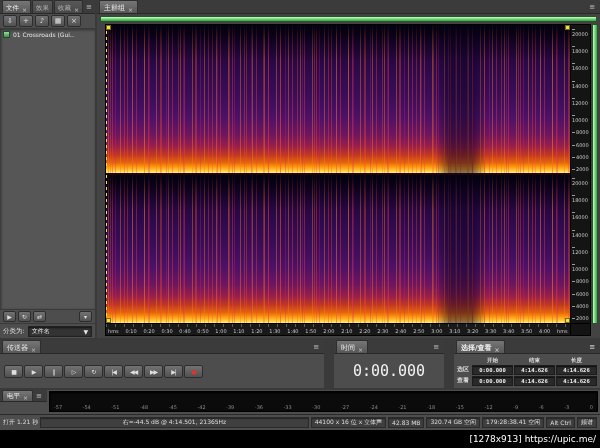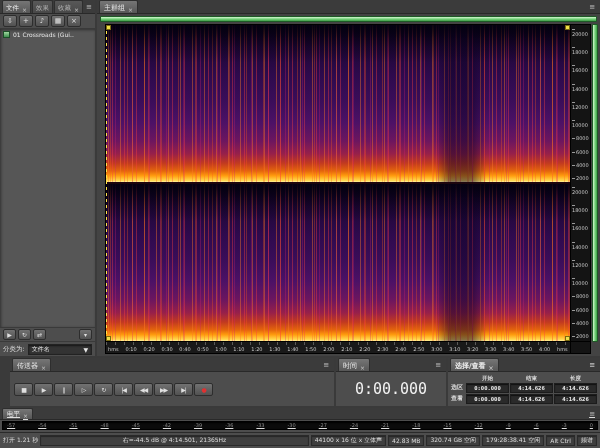--- a/index.html
+++ b/index.html
@@ -53,42 +53,42 @@
 .time-ruler span{position:relative;z-index:1;}
 .freq-wrap{width:20px;display:flex;flex-direction:column;background:#141414;border:1px solid #000;border-left:none;flex:none;}
 .freq-col{flex:1;display:flex;flex-direction:column;justify-content:space-between;padding:2px 0 2px 1px;font-size:5px;color:#c8c8c8;line-height:1;}
 .freq-col span::before{content:"";display:inline-block;width:3px;height:1px;background:#9a9a9a;margin-right:1px;vertical-align:1px;}
 .freq-stub{height:12px;border-top:1px solid #000;flex:none;}
 .vnav{width:6px;display:flex;flex-direction:column;margin-left:1px;flex:none;}
 .vbar{flex:1;background:linear-gradient(90deg,#d6f7d2,#6fce74 55%,#3f9c48);border:1px solid #1e5a26;border-radius:1px;}
 .vstub{height:12px;flex:none;}
 
 
-.panels{height:50px;display:flex;gap:2px;background:#3a3a3a;border-top:2px solid #3a3a3a;flex:none;padding-left:10px;}
+.panels{height:50px;display:flex;gap:10px;background:#3a3a3a;border-top:2px solid #3a3a3a;flex:none;}
 .panel{display:flex;flex-direction:column;background:#4d4d4d;min-width:0;}
 .p-transport{width:324px;flex:none;}
 .p-time{width:110px;flex:none;}
 .p-zoom{width:64px;flex:none;}
 .p-sel{flex:1;font-weight:bold;}
 .panel-body{flex:1;display:flex;align-items:center;padding:2px 4px;min-height:0;}
 .transport-btns{display:flex;gap:1px;}
 .transport-btns .btn{width:19px;height:13px;font-size:6px;letter-spacing:-1px;}
 .btn.rec{color:#e03030;}
 .time-value{font-family:"DejaVu Sans Mono",monospace;font-size:15px;color:#f2f2f2;margin:0 auto;}
 .zoom-body{flex-direction:column;justify-content:center;gap:2px;padding:2px;}
 .zoom-row{display:flex;gap:1px;justify-content:center;}
 .zoom-row .btn{width:13px;height:11px;font-size:6px;letter-spacing:-1px;}
 .sel-body{flex-direction:column;align-items:stretch;justify-content:center;gap:1px;padding:2px 3px;}
 .sel-row{display:flex;gap:1px;align-items:center;}
 .sel-label{width:14px;flex:none;font-size:6px;color:#ddd;}
 .sel-head{flex:1;text-align:center;font-size:5.5px;color:#ddd;}
 .sel-cell{flex:1;background:#2a2a2a;border:1px solid #1c1c1c;box-shadow:inset 0 1px 1px rgba(0,0,0,.6);color:#eee;font-family:"DejaVu Sans Mono",monospace;font-size:5.5px;text-align:center;height:10px;line-height:9px;}
 
 
-.level{height:26px;display:flex;flex-direction:column;border-top:2px solid #3a3a3a;background:#4d4d4d;flex:none;text-decoration:underline;}
+.level{height:26px;display:flex;flex-direction:row;border-top:2px solid #3a3a3a;background:#4d4d4d;flex:none;}
 .level .tabstrip{height:12px;}
 .level .tab{height:11px;font-size:6.5px;}
 .meter{flex:1;margin:1px 2px 2px;background:#0b0b0b;border:1px solid #000;box-shadow:inset 0 1px 2px #000;display:flex;justify-content:space-between;align-items:flex-end;padding:0 4px 1px;font-size:5px;color:#8a8a8a;}
 .status{height:16px;display:flex;align-items:center;gap:2px;padding:0 3px;background:#4d4d4d;border-top:1px solid #2a2a2a;font-size:6px;color:#ddd;flex:none;white-space:nowrap;overflow:hidden;}
 .scell{background:#3f3f3f;border:1px solid #2a2a2a;box-shadow:inset 0 1px 1px rgba(0,0,0,.4);padding:1px 3px;height:11px;display:flex;align-items:center;}
 .scell.grow{flex:1;justify-content:center;}
 .wm{height:18px;background:#000;display:flex;align-items:center;justify-content:flex-end;padding-right:4px;color:#fff;font-size:9px;flex:none;}
 </style>
 </head>
 <body>
@@ -333,13 +333,16 @@
     <span>打开 1.21 秒</span>
     <div class="scell grow">右=-44.5 dB @ 4:14.501, 21365Hz</div>
     <div class="scell">44100 x 16 位 x 立体声</div>
     <div class="scell">42.83 MB</div>
     <div class="scell">320.74 GB 空闲</div>
     <div class="scell">179:28:38.41 空闲</div>
     <div class="scell">Alt Ctrl</div>
     <div class="scell">频谱</div>
   </div>
 
+  <div class="wm">
+    <span>[1278x913] https://upic.me/</span>
+  </div>
 </div>
 
 </body></html>

